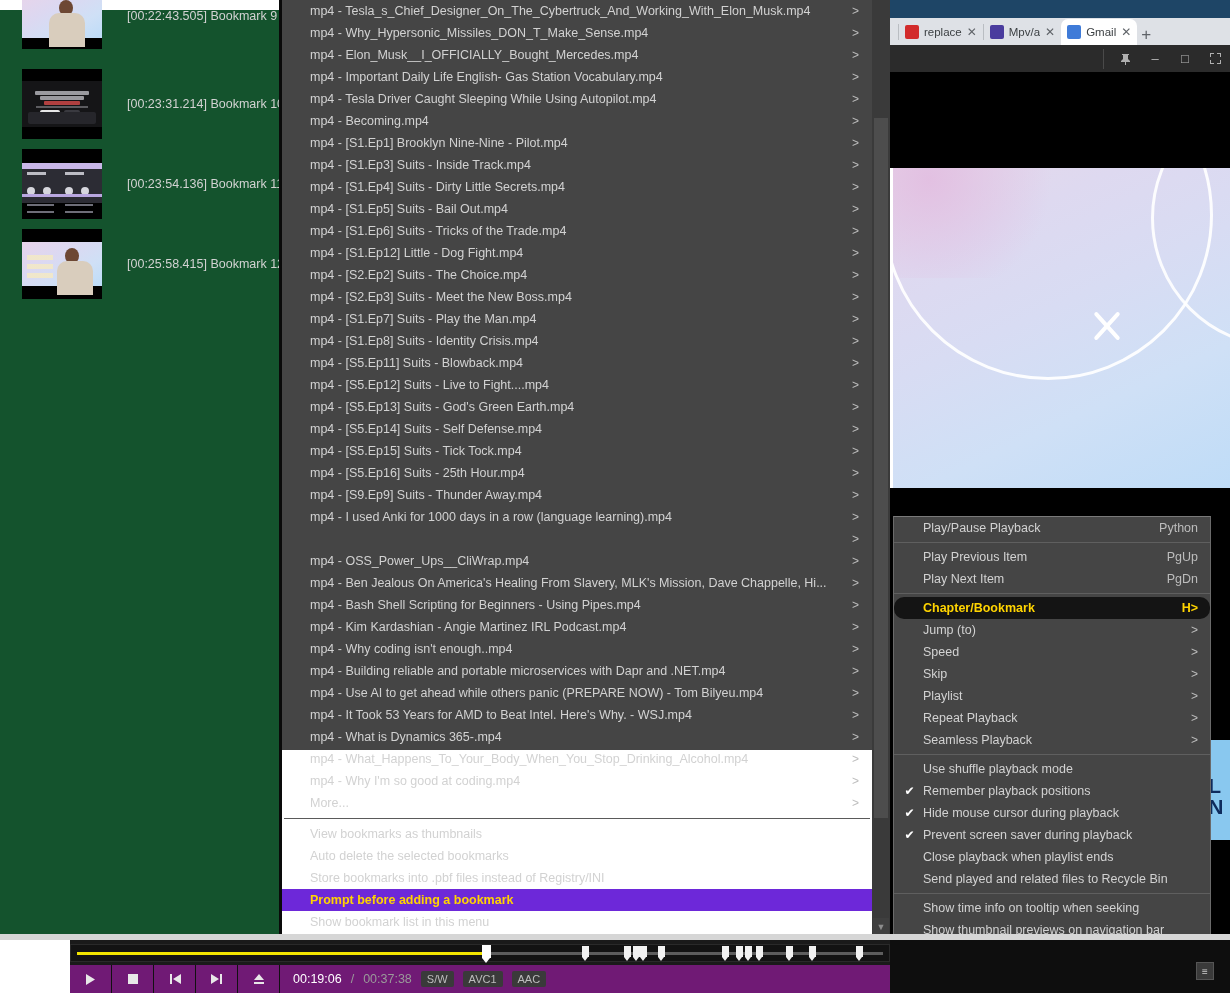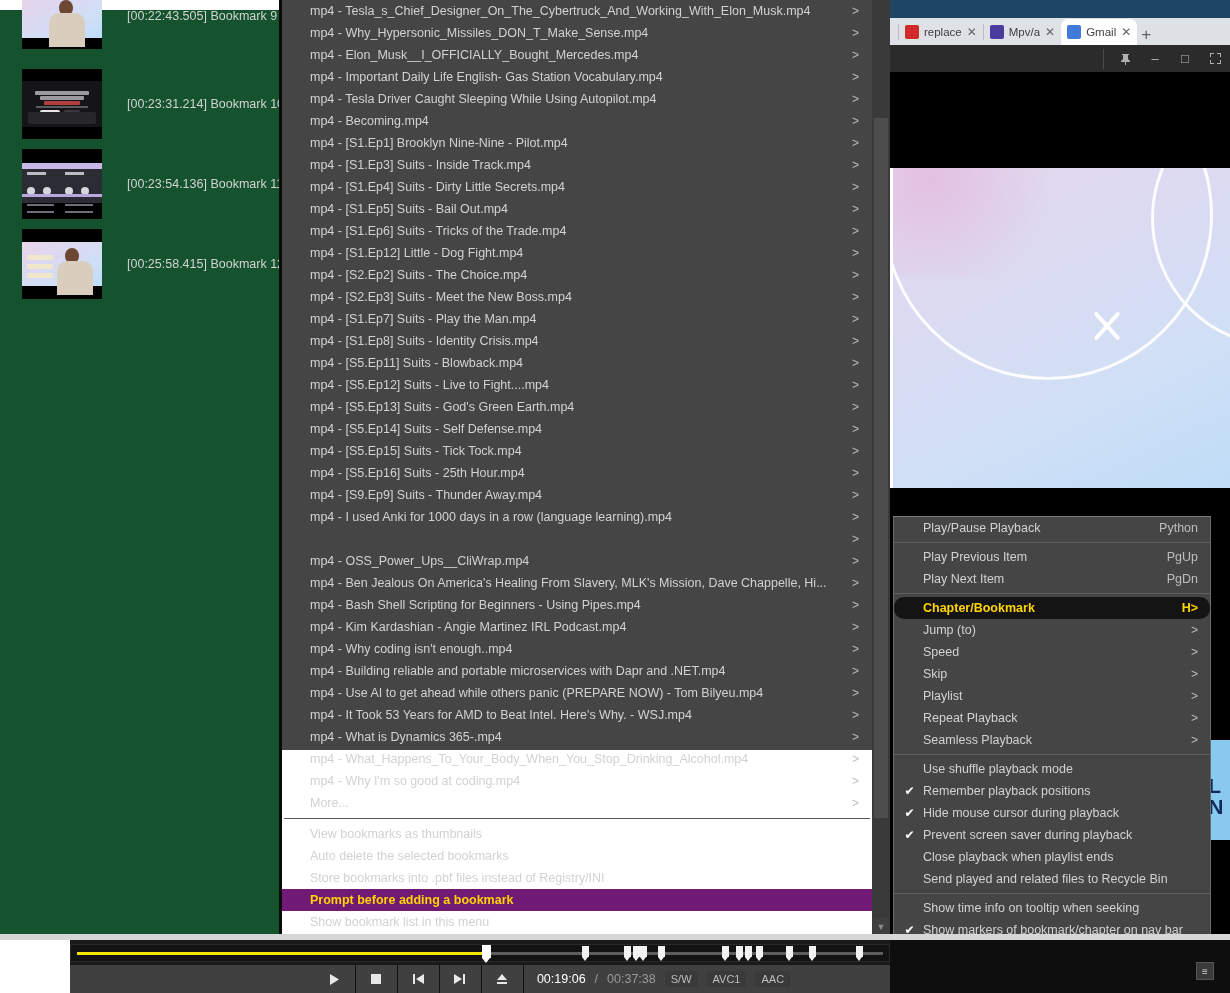--- a/index.html
+++ b/index.html
@@ -114,21 +114,21 @@
   .fm-divider { height:1px; background:#5a5a5a; margin:4px 2px; }
 
   .fm-check {
     position:relative; height:22px; display:flex; align-items:center;
     padding-left:28px; font-size:12.5px; color:#d2d2d2; white-space:nowrap;
   }
   .fm-check .ck {
     position:absolute; left:9px; top:50%; transform:translateY(-50%);
     width:13px; height:13px; color:#ffffff; font-size:12px; line-height:13px; text-align:center;
   }
-  .fm-check.hl { background:#701a75; color:#ffd400; font-weight:bold; }
+  .fm-check.hl { background:#6d28d9; color:#ffd400; font-weight:bold; }
 
   
   .fm-scroll { position:absolute; left:872px; top:0; width:18px; height:940px; background:#3a3a3a; }
   .fm-thumb2 { position:absolute; left:2px; top:118px; width:14px; height:700px; background:#4d4d4d; }
   .fm-arrowbtn {
     position:absolute; left:1px; bottom:4px; width:16px; height:18px; background:#3f3f3f;
     color:#8c8c8c; font-size:9px; display:flex; align-items:center; justify-content:center;
   }
 
   
@@ -150,21 +150,21 @@
   
   .player { position:absolute; left:70px; top:940px; width:820px; height:53px; background:#1a1a1a; }
   .navbar-wrap { position:absolute; left:0; top:4px; width:820px; height:18px; background:#131313; border:1px solid #2a2a2a; }
   .navbar-track { position:absolute; left:6px; top:7px; width:806px; height:3px; background:#5d5d5d; }
   .navbar-prog { position:absolute; left:6px; top:7px; height:3px; background:#f2e500; }
   .nav-marker { position:absolute; top:1px; width:7px; height:11px; background:#f2f2f2; }
   .nav-marker:after { content:""; position:absolute; left:0; top:11px; border-left:3.5px solid transparent; border-right:3.5px solid transparent; border-top:4px solid #f2f2f2; }
   .nav-head { position:absolute; top:0; width:9px; height:13px; background:#ffffff; }
   .nav-head:after { content:""; position:absolute; left:0; top:13px; border-left:4.5px solid transparent; border-right:4.5px solid transparent; border-top:5px solid #ffffff; }
 
-  .ctrlrow { position:absolute; left:0; top:25px; width:964px; height:28px; background:#404040; display:flex; align-items:center;justify-content:center; }
+  .ctrlrow { position:absolute; left:0; top:25px; width:964px; height:28px; background:#701a75; display:flex; align-items:center; }
   .ctrl-btn { width:42px; height:28px; display:flex; align-items:center; justify-content:center; border-right:1px solid #111; color:#e3e3e3; }
   .time-area { display:flex; align-items:center; gap:9px; padding-left:13px; font-size:12.5px; }
   .t-cur { color:#ffffff; }
   .t-sep { color:#9a9a9a; }
   .t-tot { color:#9a9a9a; }
   .chip { background:#3a3a3a; color:#bdbdbd; font-size:11px; padding:2px 6px; border-radius:2px; }
 
   .bottom-right-box { position:absolute; left:890px; top:940px; width:340px; height:53px; background:#0e0e0e; }
   .mini-menu-btn { position:absolute; left:1196px; top:962px; width:18px; height:18px; background:#3a3a3a; border:1px solid #555; color:#cfcfcf; font-size:10px; display:flex; align-items:center; justify-content:center; }
   .white-strip { position:absolute; left:0; top:940px; width:70px; height:53px; background:#ffffff; }
@@ -525,20 +525,23 @@
         </div>
         <div class="ctx-item">
           <span>Close playback when playlist ends</span>
         </div>
         <div class="ctx-item">
           <span>Send played and related files to Recycle Bin</span>
         </div>
         <div class="ctx-div"></div>
         <div class="ctx-item">
           <span>Show time info on tooltip when seeking</span>
+        </div>
+        <div class="ctx-item">
+          <span>Show thumbnail previews on navigation bar</span>
         </div>
         <div class="ctx-item">
           <span class="ck">✔</span>
           <span>Show markers of bookmark/chapter on nav bar</span>
         </div>
         <div class="ctx-div"></div>
         <div class="ctx-item">
           <span>Playback Settings...</span>
         </div>
       </div>

